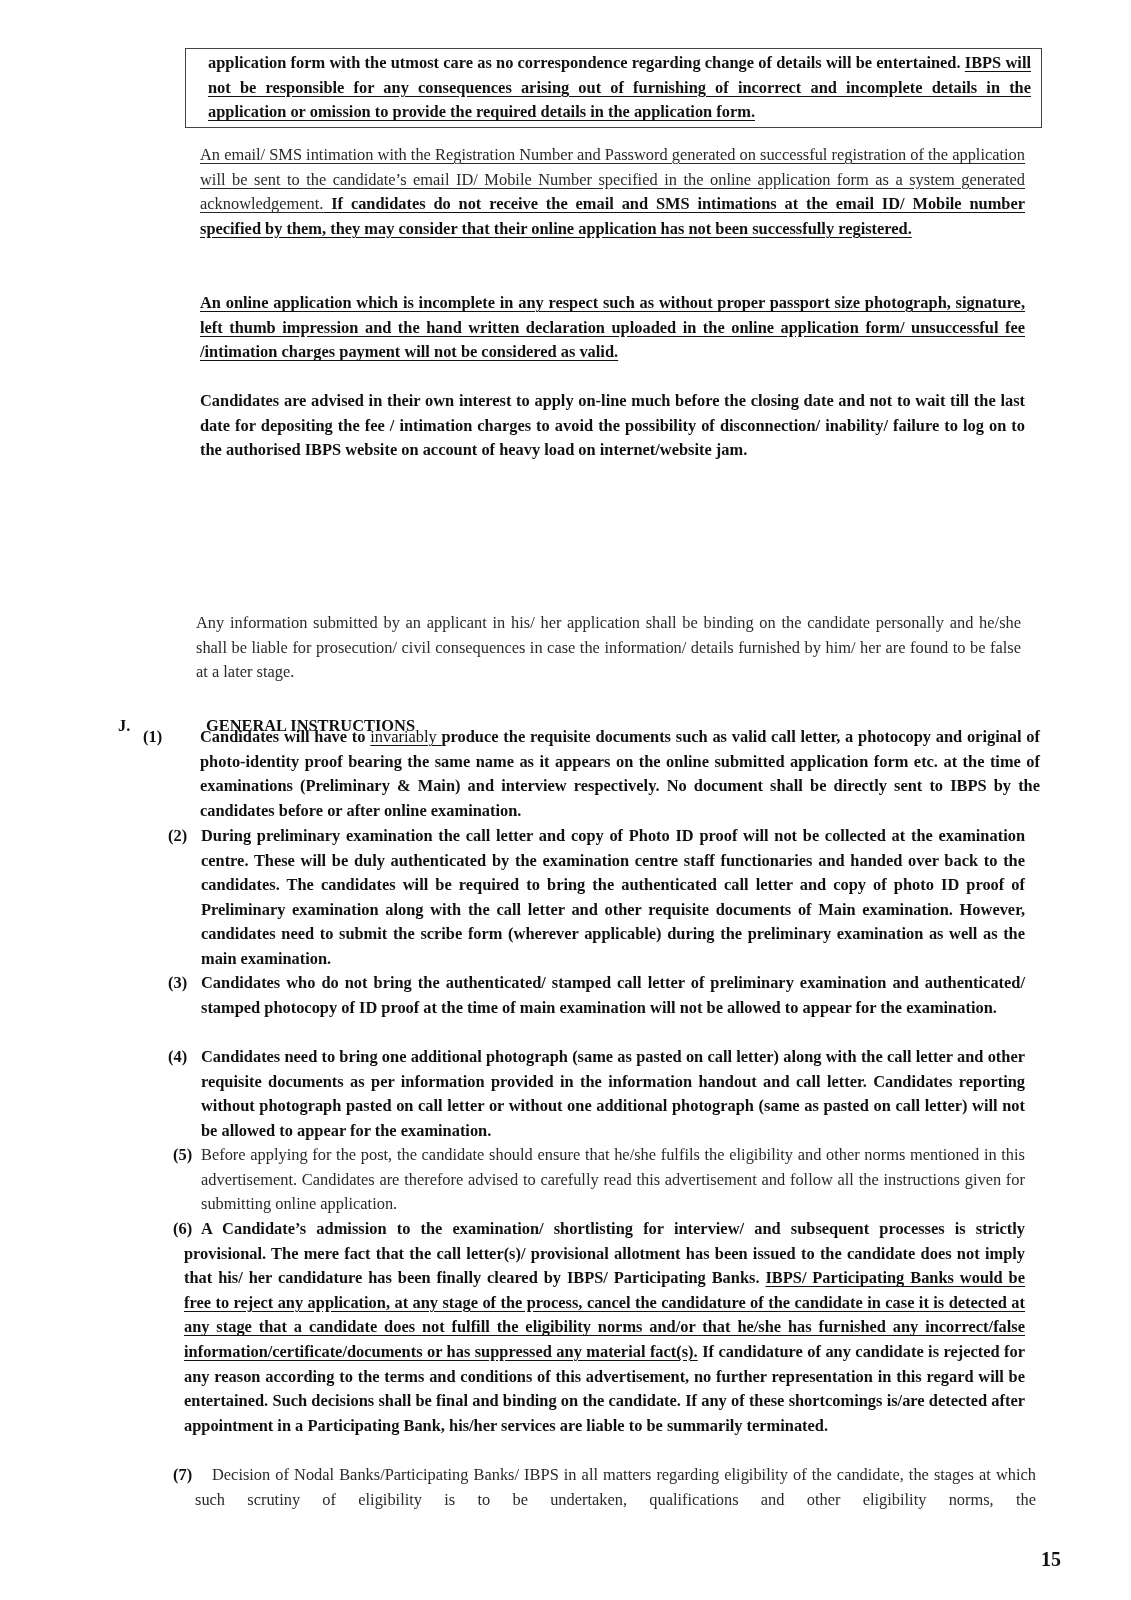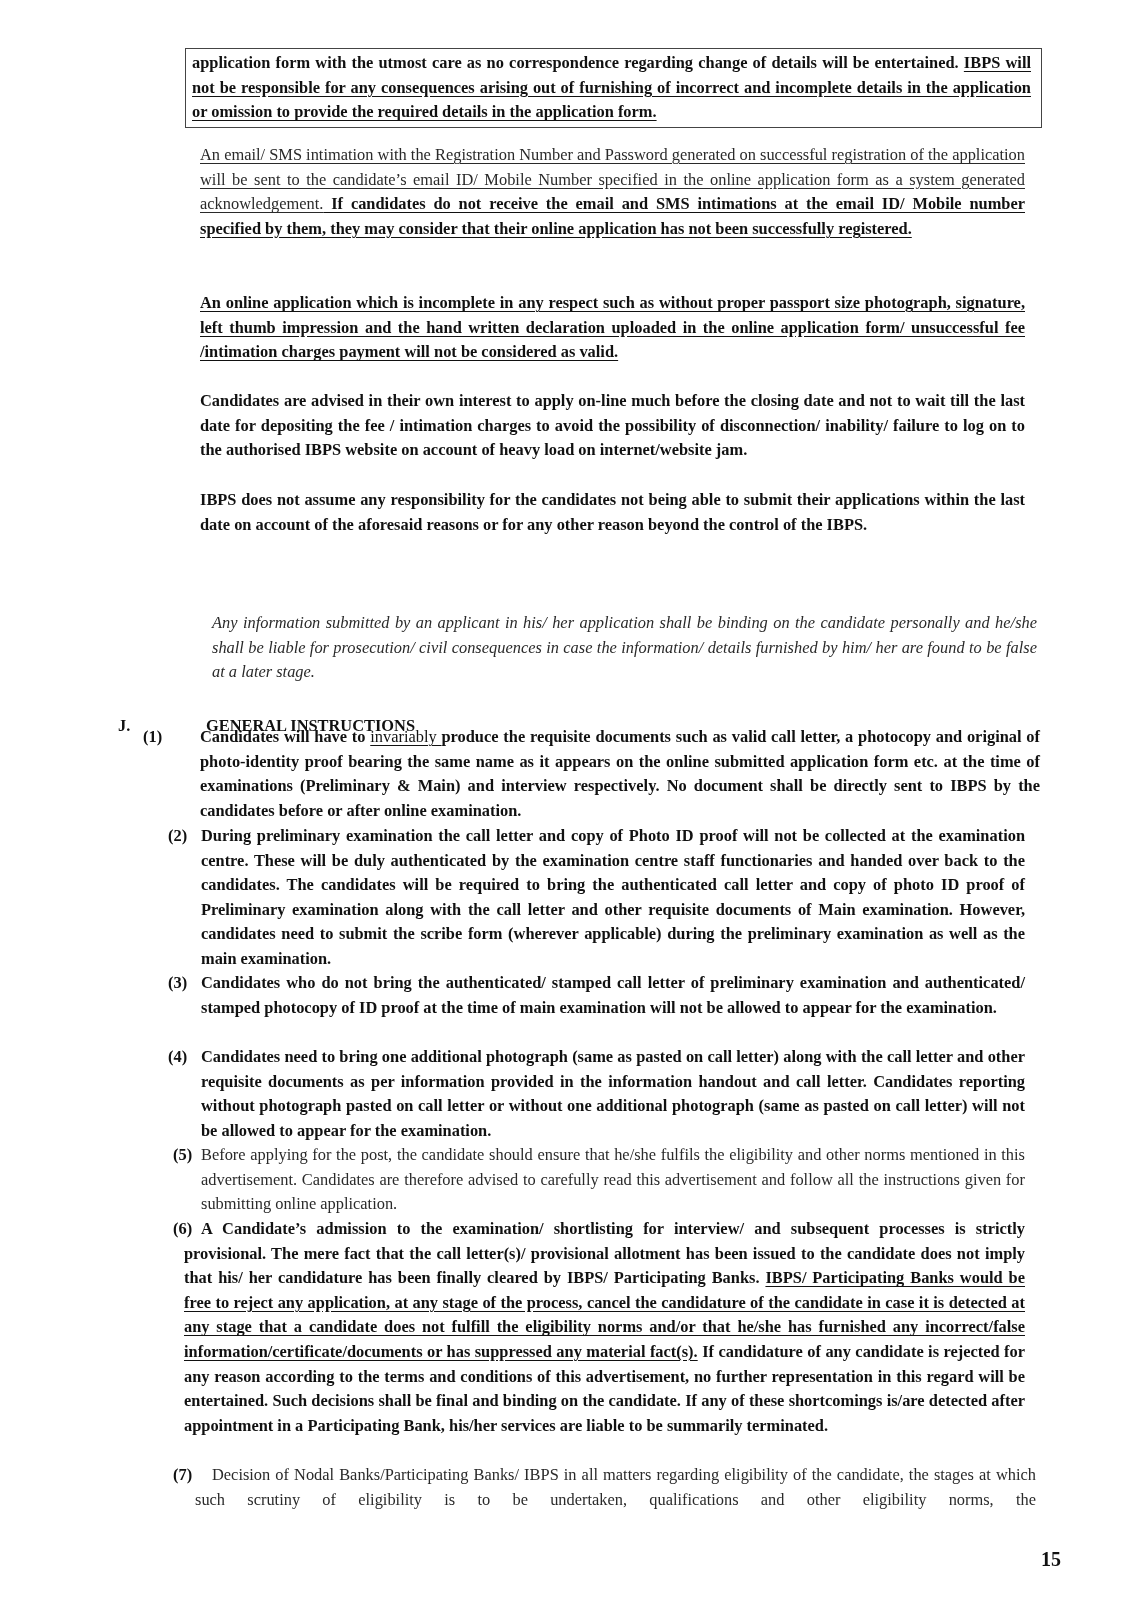--- a/index.html
+++ b/index.html
@@ -5,21 +5,21 @@
   html, body { margin: 0; padding: 0; background: #ffffff; }
   body {
     width: 1131px; height: 1600px; position: relative; overflow: hidden;
     font-family: "Liberation Serif", "DejaVu Serif", serif;
     color: #111;
   }
   .page { position: absolute; left: 0; top: 0; width: 1131px; height: 1600px; }
   .boxed {
     position: absolute; left: 185px; top: 48px; width: 857px; height: 80px;
     border: 1.5px solid #444; box-sizing: border-box;
-    padding: 2px 10px 0 6px;
+    padding: 2px 10px 0 22px;
   }
   .txt { font-size: 16.4px; line-height: 24.6px; text-align: justify; }
   .b { font-weight: bold; }
   .u { text-decoration: underline; text-underline-offset: 3px; }
   .light { color: #2a2a2a; }
   .block { position: absolute; }
   .heading-row { position: absolute; left: 118px; top: 716px; font-size: 16.4px; font-weight: bold; }
   .heading-row .letter { position: absolute; left: 0; top: 0; }
   .heading-row .title { position: absolute; left: 88px; top: 0; white-space: nowrap; }
   .item { position: absolute; }
@@ -37,24 +37,23 @@
   </div>
 
   <div class="block txt" style="left:200px; top:143px; width:825px;">
     <span class="u light">An email/ SMS intimation with the Registration Number and Password generated on successful registration of the application will be sent to the candidate’s email ID/ Mobile Number specified in the   online application form as a system generated acknowledgement.</span><span class="u b"> If candidates do not receive the email and SMS intimations at the email ID/ Mobile number specified by them, they may consider that their online application has not been successfully registered.</span>
   </div>
 
   <div class="block txt b u" style="left:200px; top:291px; width:825px;">An online application which is incomplete in any respect such as without proper passport size photograph, signature, left thumb impression and the hand written declaration uploaded in the online application form/ unsuccessful fee /intimation charges payment will not be considered as valid.</div>
 
   <div class="block txt b" style="left:200px; top:389px; width:825px;">Candidates are advised in their own interest to apply on-line much before the closing date and not to wait till the last date for depositing the fee / intimation charges to avoid the possibility of disconnection/ inability/ failure to log on to the authorised IBPS website on account of heavy load on internet/website jam.</div>
 
-  <div class="block txt b" style="left:200px; top:488px; width:825px;">IBPS does not assume any responsibility for the candidates not being able to submit their applications within the last date on account of the aforesaid reasons or for any other reason beyond the control of the IBPS.</div>
 
 
-  <div class="block txt light" style="left:212px; top:611px; width:825px;font-style:italic;">Any information submitted by an applicant in his/ her application shall be binding on the candidate personally and he/she shall be liable for prosecution/ civil consequences in case the information/ details furnished by him/ her are found to be false at a later stage.</div>
+  <div class="block txt light" style="left:196px; top:611px; width:825px;">Any information submitted by an applicant in his/ her application shall be binding on the candidate personally and he/she shall be liable for prosecution/ civil consequences in case the information/ details furnished by him/ her are found to be false at a later stage.</div>
 
   <div class="heading-row">
     <span class="letter">J.</span>
     <span class="title">GENERAL INSTRUCTIONS</span>
   </div>
 
   <div class="item" style="left:143px; top:725px; width:882px;">
     <span class="num b" style="left:0;">(1)</span>
     <div class="body txt b" style="left:57px; width:840px;">
       <span>Candidates will have to </span><span class="u" style="font-weight:normal;">invariably </span><span>produce the requisite documents such as valid call letter, a photocopy and original of photo-identity proof bearing the same name as it appears on the online submitted application form etc. at the time of examinations (Preliminary &amp; Main) and interview respectively. No document shall be directly sent to IBPS by the candidates before or after online examination.</span>

